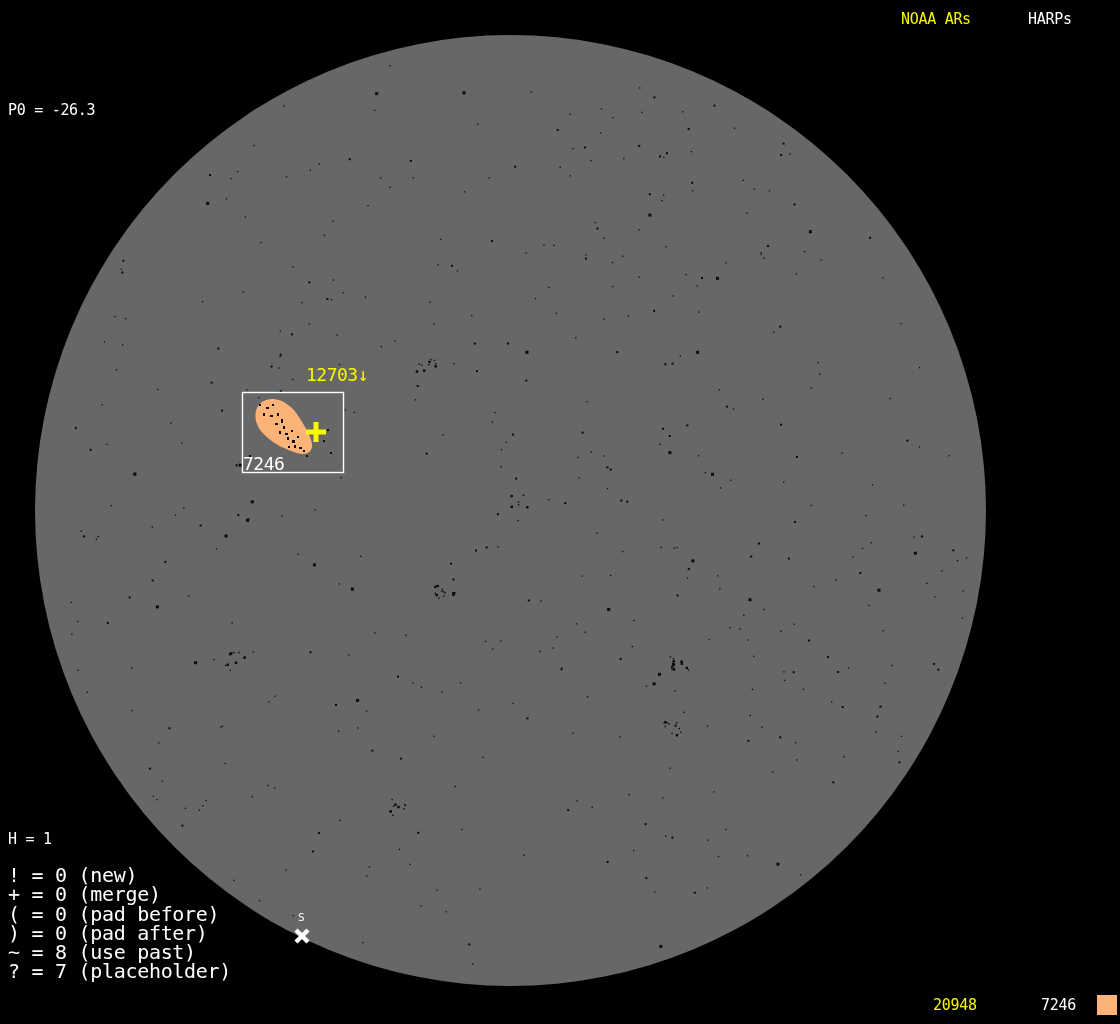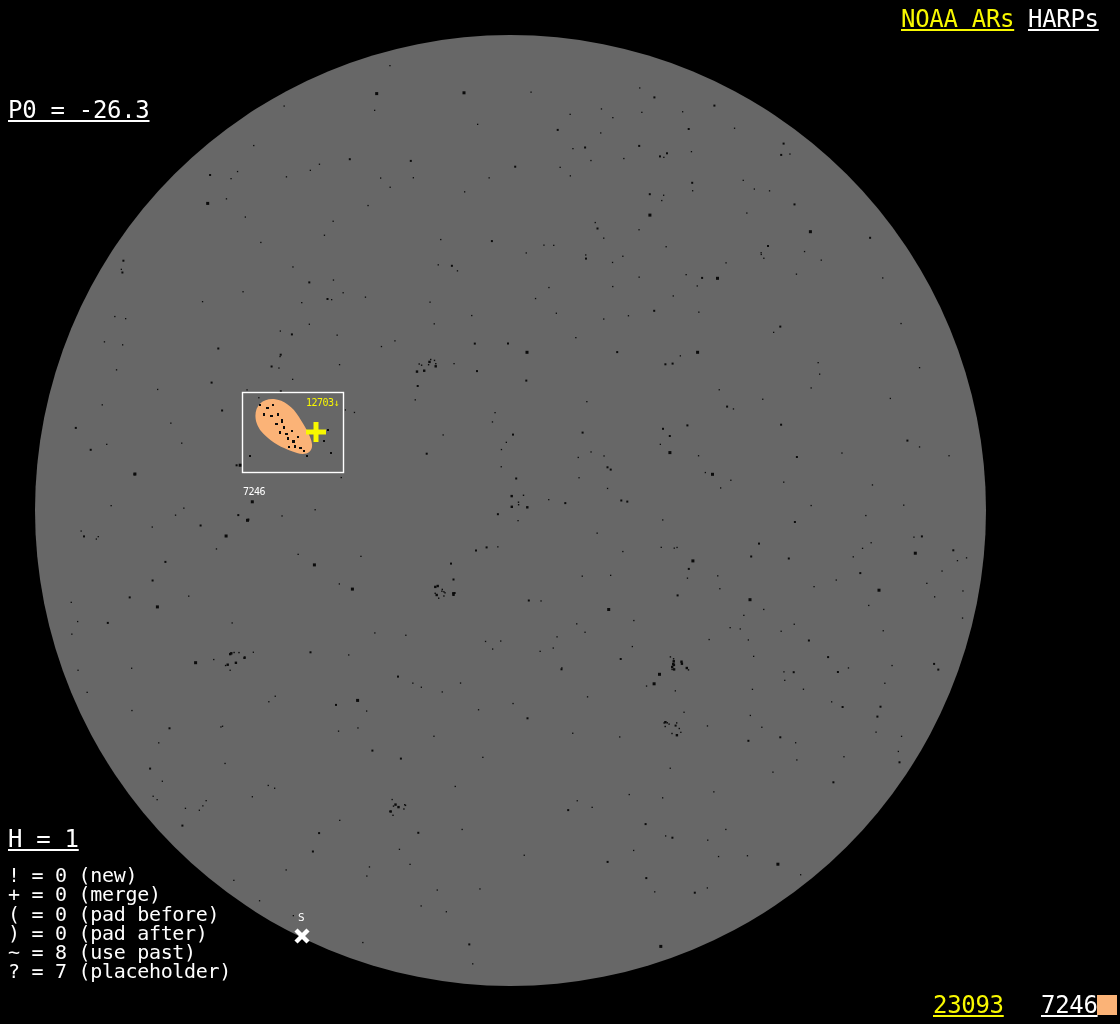--- a/index.html
+++ b/index.html
@@ -6,24 +6,24 @@
     --bg:#000000; --disk:#676767; --region:#FBB377;
     --yellow:#F8F800; --white:#FFFFFF; --speck:#0B0B0B;
   }
   html,body{margin:0;padding:0;}
   body{
     width:1120px;height:1024px;position:relative;overflow:hidden;
     background:var(--bg);
     font-family:"DejaVu Sans Mono","Liberation Mono",monospace;
   }
   .abs{position:absolute;}
-  .t20{font-size:24px;line-height:20px;color:var(--white);white-space:pre;letter-spacing:-0.3px;text-decoration:underline;}
+  .t20{font-size:15px;line-height:20px;color:var(--white);white-space:pre;letter-spacing:-0.3px;}
   .t19 div{font-size:20px;line-height:19.3px;color:var(--white);white-space:pre;letter-spacing:-0.3px;}
   .yellow{color:var(--yellow);}
-  .small-label{font-size:10px;line-height:13px;white-space:pre;letter-spacing:-0.5px;margin-top:28px;}
+  .small-label{font-size:18px;line-height:13px;white-space:pre;letter-spacing:-0.5px;}
   .foot div{font-size:11.6px;line-height:11.7px;color:var(--white);white-space:pre;letter-spacing:-0.2px;}
   .swatch{width:20px;height:20px;background:var(--region);}
   svg{display:block;}
 </style>
 </head>
 <body>
 
 <svg class="abs" style="left:0;top:0" width="1120" height="1024">
   <circle cx="510.5" cy="510.5" r="475.5" fill="#676767"></circle>
   <g id="specks">
@@ -630,15 +630,15 @@
   <div>+ = 0 (merge)</div>
   <div>( = 0 (pad before)</div>
   <div>) = 0 (pad after)</div>
   <div>~ = 8 (use past)</div>
   <div>? = 7 (placeholder)</div>
 </div>
 
 <div class="abs foot" style="left:7px;top:990px">
 </div>
 
-<div class="abs t20 yellow" style="left:933px;top:995px">23093</div>
+<div class="abs t20 yellow" style="left:933px;top:995px">20948</div>
 <div class="abs t20" style="left:1041px;top:995px">7246</div>
 <div class="abs swatch" style="left:1097px;top:995px"></div>
 
 </body></html>

